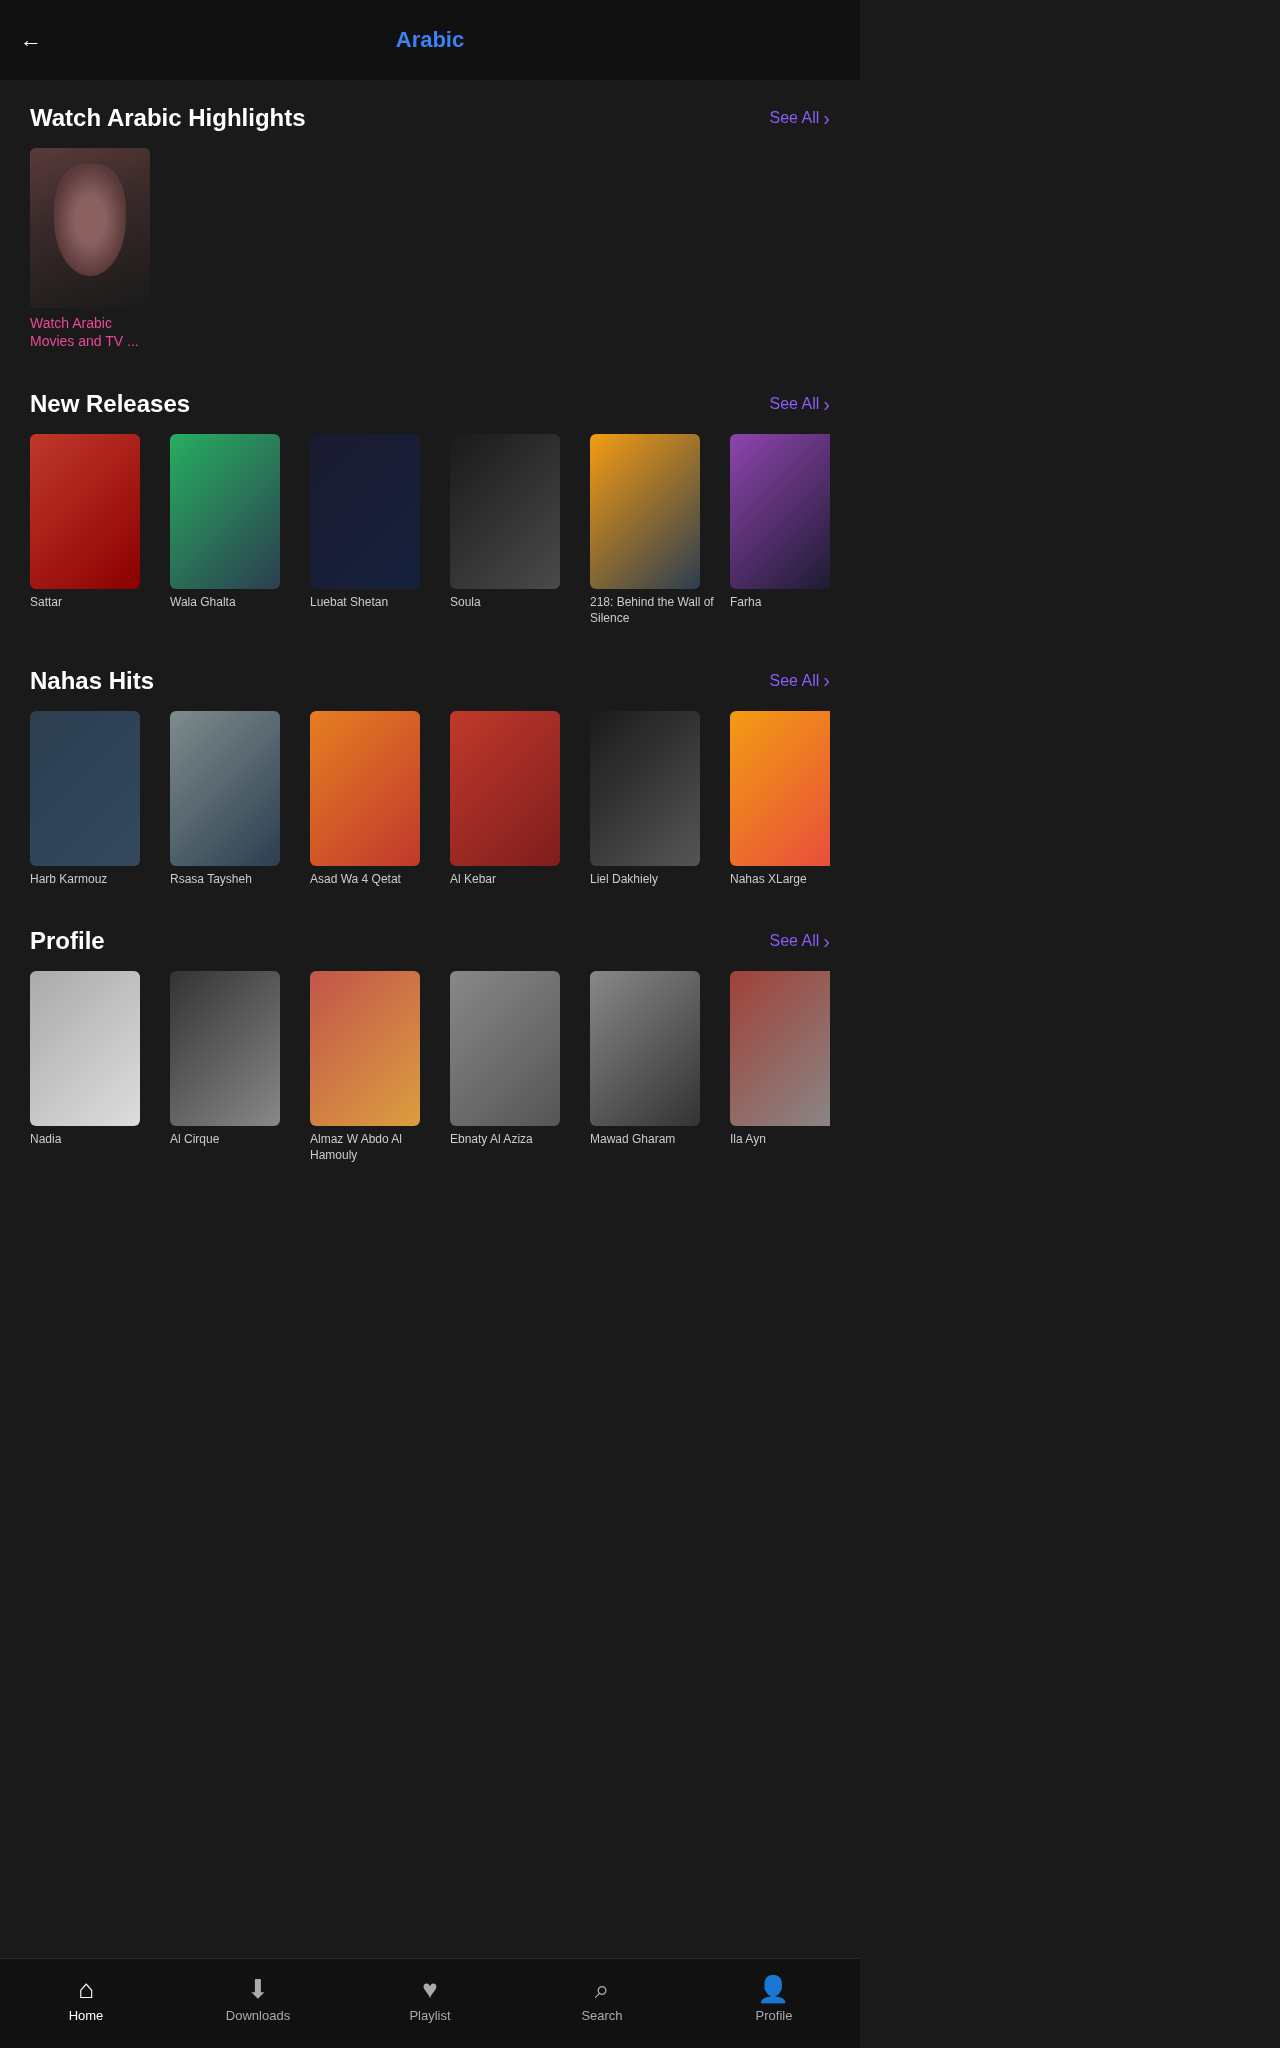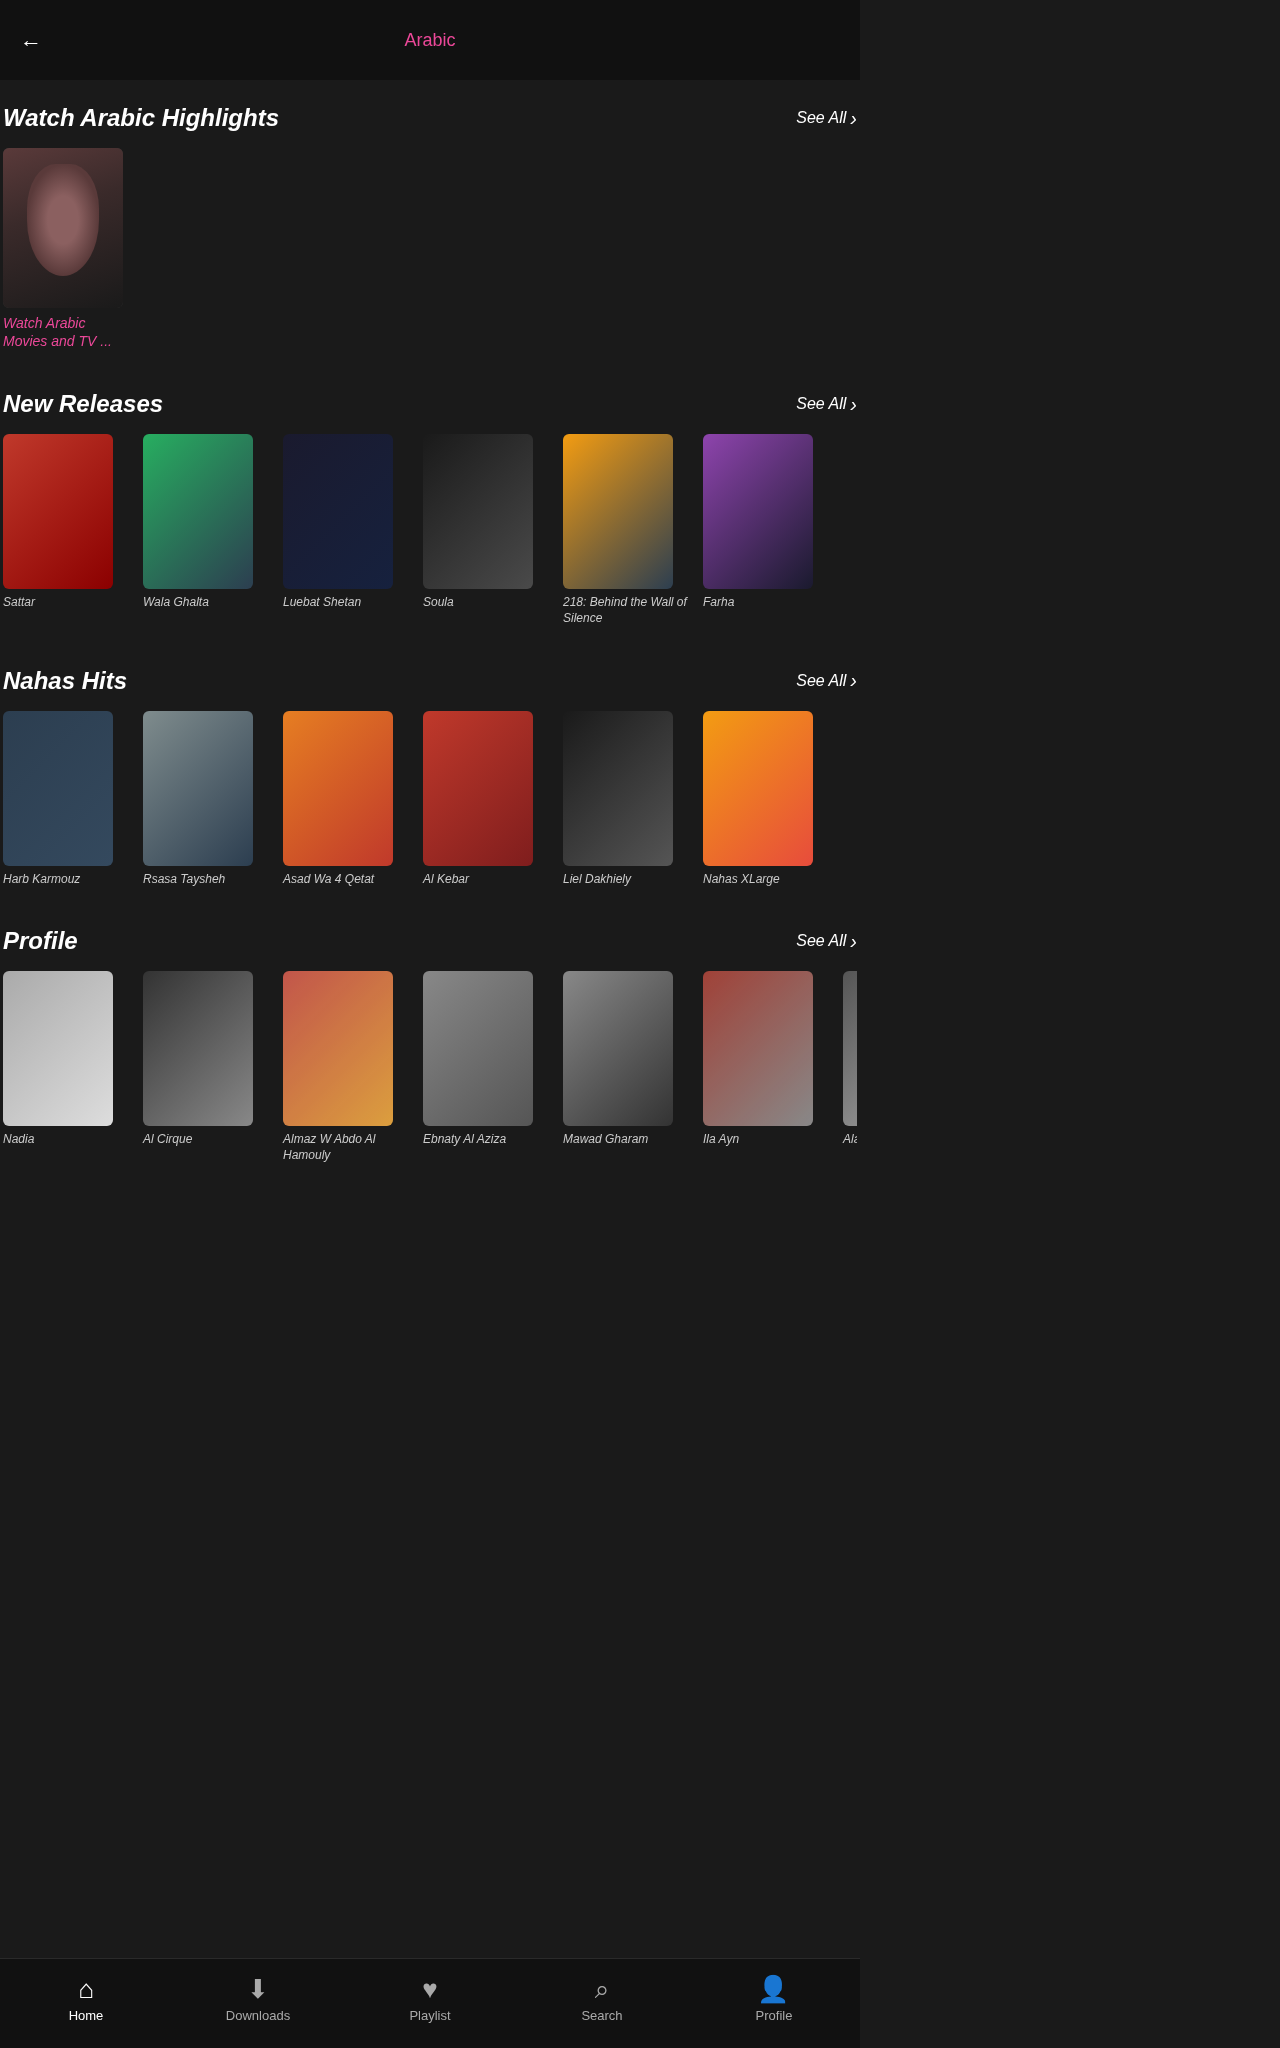--- a/index.html
+++ b/index.html
@@ -24,42 +24,41 @@
     .back-btn {
       position: absolute;
       left: 20px;
       font-size: 22px;
       cursor: pointer;
       color: #fff;
       background: none;
       border: none;
     }
     .header-title {
-      font-size: 18px;
-      font-weight: 400;
-      color: #ec4899;
+      font-size: 22px;
+      font-weight: 700;
+      color: #3b82f6;
     }
     .section {
-      padding: 24px 3px 16px;
-      font-style: italic;
+      padding: 24px 30px 16px;
     }
     .section-header {
       display: flex;
       justify-content: space-between;
       align-items: center;
       margin-bottom: 16px;
     }
     .section-title {
       font-size: 24px;
       font-weight: 700;
       color: #fff;
     }
     .see-all {
       font-size: 16px;
-      color: #ffffff;
+      color: #8b5cf6;
       cursor: pointer;
       display: flex;
       align-items: center;
       gap: 4px;
     }
     .see-all::after {
       content: '›';
       font-size: 20px;
     }
     .highlights-row {

